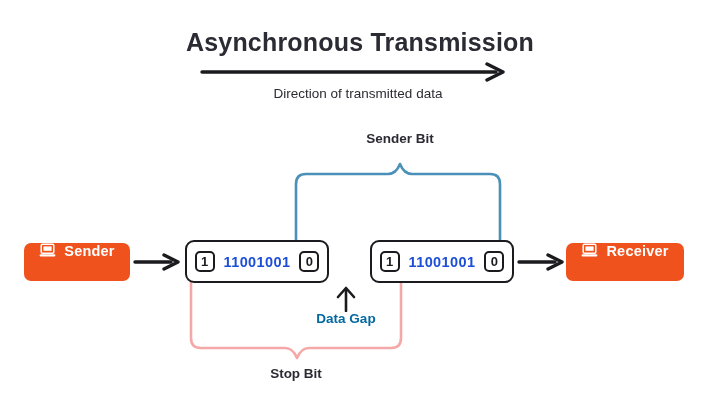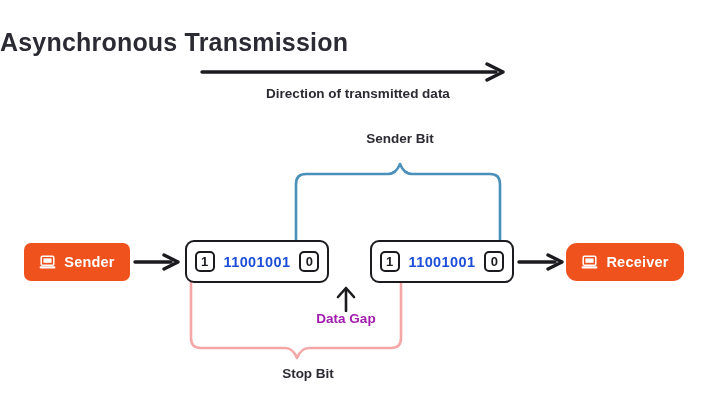--- a/index.html
+++ b/index.html
@@ -15,51 +15,50 @@
     font-family: "Liberation Sans", sans-serif;
     overflow: hidden;
   }
 
   
   .title {
     position: absolute;
     left: 0;
     top: 28px;
     width: 720px;
-    text-align: left;
+    text-align: center;
     font-size: 25px;
     font-weight: 600;
     letter-spacing: 0.2px;
     color: #2b2b33;
   }
   .subtitle {
     position: absolute;
     left: 0;
     top: 86px;
     width: 716px;
     text-align: center;
     font-size: 13.5px;
-    font-weight: 700;
+    font-weight: 400;
     color: #2b2b33;
   }
   .dir-arrow {
     position: absolute;
     left: 200px;
     top: 62px;
     width: 310px;
     height: 20px;
   }
 
   
   .pill {
     position: absolute;
     height: 38px;
     border-radius: 7px;
     display: flex;
-    align-items: center;
     justify-content: center;
     gap: 8px;
     color: #ffffff;
     font-size: 14.5px;
     font-weight: 700;
     letter-spacing: 0.2px;
     box-sizing: border-box;
     padding: 0 14px;
   }
   #pill-sender { left: 24px;  top: 243px; width: 106px; }
@@ -123,39 +122,39 @@
 
   .brace-label {
     position: absolute;
     font-size: 13.5px;
     font-weight: 700;
     color: #2b2b33;
     text-align: center;
     white-space: nowrap;
   }
   #label-start-bit { left: 300px; top: 131px; width: 200px; }
-  #label-stop-bit  { left: 208px; top: 366px; width: 200px; }
+  #label-stop-bit  { left: 196px; top: 366px; width: 200px; }
 
   
   #gap-arrow {
     position: absolute;
     left: 334px;
     top: 286px;
     width: 24px;
     height: 26px;
   }
   #label-data-gap {
     position: absolute;
     left: 286px;
     top: 311px;
     width: 120px;
     text-align: center;
     font-size: 13.5px;
     font-weight: 700;
-    color: #a21caf;
+    color: #0369a1;
     white-space: nowrap;
   }
 </style>
 </head>
 <body>
 
 <div id="stage">
 
   <div class="title">Asynchronous Transmission</div>
 
@@ -200,21 +199,21 @@
     <span class="bitbox">1</span>
     <span class="payload">11001001</span>
     <span class="bitbox">0</span>
   </div>
 
   <svg class="link-arrow" id="link-receiver" viewBox="0 0 50 22">
     <line x1="2" y1="11" x2="38" y2="11" stroke="#1b1b1f" stroke-width="3.4" stroke-linecap="round"></line>
     <polyline points="31,4 45,11 31,18" fill="none" stroke="#1b1b1f" stroke-width="3.4" stroke-linecap="round" stroke-linejoin="round"></polyline>
   </svg>
 
-  <div class="pill" id="pill-receiver" style="background:#F0521E;border-radius:11px;">
+  <div class="pill" id="pill-receiver" style="background:#F0521E;">
     <svg class="laptop" width="17" height="15" viewBox="0 0 17 15">
       <rect x="2.2" y="1.2" width="12.6" height="9" rx="1.3" fill="none" stroke="#ffffff" stroke-width="1.5"></rect>
       <rect x="4.4" y="3.4" width="8.2" height="4.4" fill="#ffffff"></rect>
       <rect x="0.6" y="11.2" width="15.8" height="2.4" rx="1.1" fill="#ffffff"></rect>
     </svg>
     <span>Receiver</span>
   </div>
 
   <svg id="gap-arrow" viewBox="0 0 24 26">
     <line x1="12" y1="25" x2="12" y2="4" stroke="#1b1b1f" stroke-width="2.6" stroke-linecap="round"></line>

